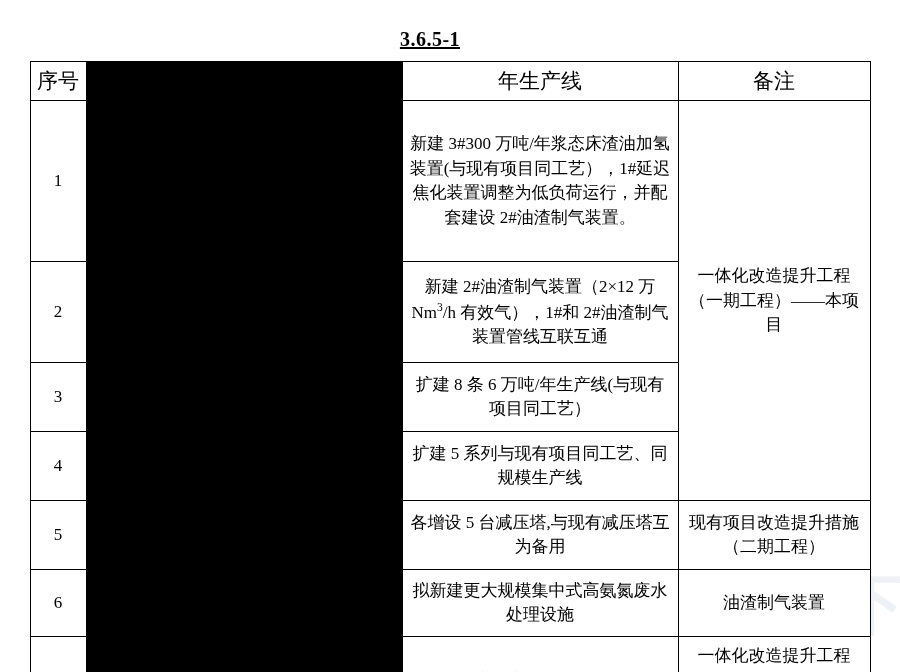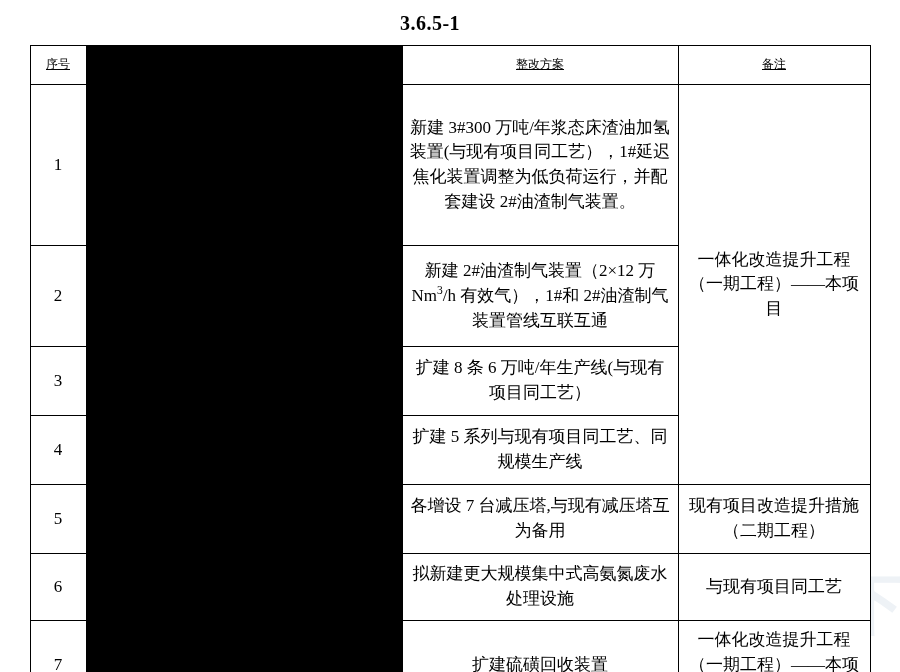--- a/index.html
+++ b/index.html
@@ -17,25 +17,26 @@
   }
   .page {
     position: relative;
     width: 900px;
     height: 672px;
   }
   .title-row {
     display: flex;
     justify-content: center;
     align-items: baseline;
-    padding-top: 12px;
+    padding-top: 28px;
     padding-bottom: 10px;
     font-weight: bold;
     font-size: 20px;
     letter-spacing: 0.5px;
+    text-decoration: underline;
   }
   .title-num {
     margin-right: 40px;
   }
   .title-text {
     letter-spacing: 1px;
   }
   table.main-table {
     border-collapse: collapse;
     margin: 0 auto;
@@ -48,22 +49,21 @@
     border: 1px solid #000000;
     vertical-align: middle;
     text-align: center;
     font-size: 17px;
     line-height: 1.45;
     padding: 4px 6px;
   }
   table.main-table th {
     font-weight: normal;
     height: 30px;
-    font-size: 12px;
-    text-decoration: underline;
+    font-size: 21px;
   }
   .col-seq { width: 56px; }
   .col-redacted { width: 316px; }
   .col-plan { width: 276px; }
   .col-remark { width: 192px; }
 
   .redacted {
     background: #000000;
     color: #000000;
     padding: 0;
@@ -121,21 +121,21 @@
     <colgroup>
       <col class="col-seq">
       <col class="col-redacted">
       <col class="col-plan">
       <col class="col-remark">
     </colgroup>
     <thead>
       <tr>
         <th>序号</th>
         <th class="redacted-head"></th>
-        <th>整改方案</th>
+        <th>年生产线</th>
         <th>备注</th>
       </tr>
     </thead>
     <tbody>
       <tr>
         <td class="seq-cell" style="height:152px;">1</td>
         <td class="redacted"></td>
         <td class="cell-plan">新建 3#300 万吨/年浆态床渣油加氢装置(与现有项目同工艺），1#延迟焦化装置调整为低负荷运行，并配套建设 2#油渣制气装置。</td>
         <td class="cell-remark" rowspan="4">一体化改造提升工程（一期工程）——本项目</td>
       </tr>
@@ -150,28 +150,28 @@
         <td class="cell-plan">扩建 8 条 6 万吨/年生产线(与现有项目同工艺）</td>
       </tr>
       <tr>
         <td class="seq-cell" style="height:60px;">4</td>
         <td class="redacted"></td>
         <td class="cell-plan">扩建 5 系列与现有项目同工艺、同规模生产线</td>
       </tr>
       <tr>
         <td class="seq-cell" style="height:60px;">5</td>
         <td class="redacted"></td>
-        <td class="cell-plan">各增设 7 台减压塔,与现有减压塔互为备用</td>
+        <td class="cell-plan">各增设 5 台减压塔,与现有减压塔互为备用</td>
         <td class="cell-remark">现有项目改造提升措施（二期工程）</td>
       </tr>
       <tr>
         <td class="seq-cell" style="height:58px;">6</td>
         <td class="redacted"></td>
         <td class="cell-plan">拟新建更大规模集中式高氨氮废水处理设施</td>
-        <td class="cell-remark">与现有项目同工艺</td>
+        <td class="cell-remark">油渣制气装置</td>
       </tr>
       <tr>
         <td class="seq-cell" style="height:80px;">7</td>
         <td class="redacted"></td>
         <td class="cell-plan">扩建硫磺回收装置</td>
         <td class="cell-remark">一体化改造提升工程（一期工程）——本项目</td>
       </tr>
     </tbody>
   </table>
 </div>

